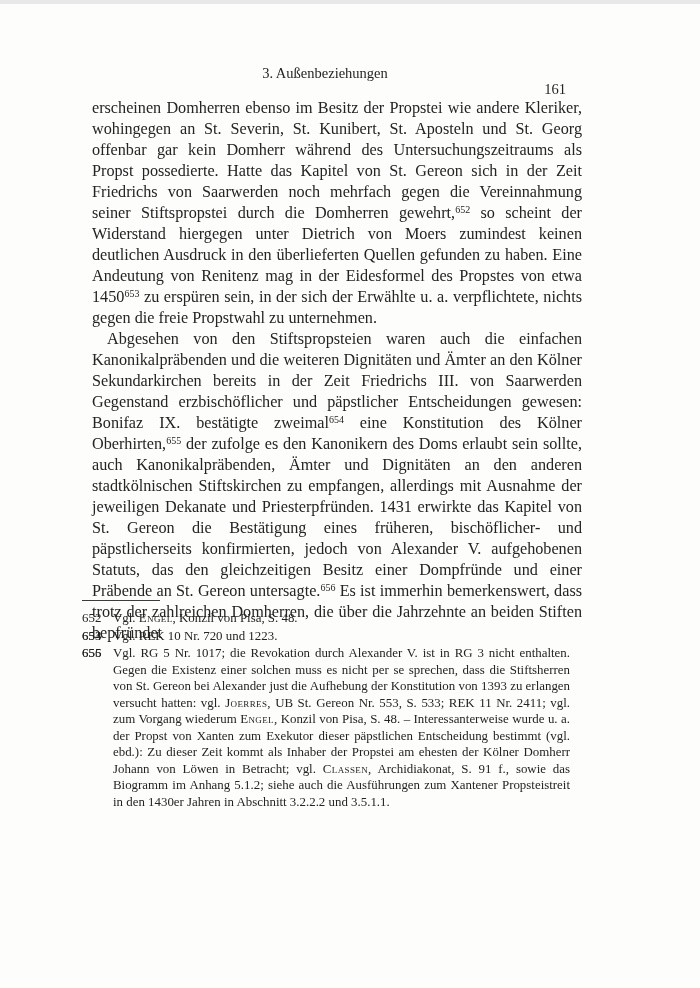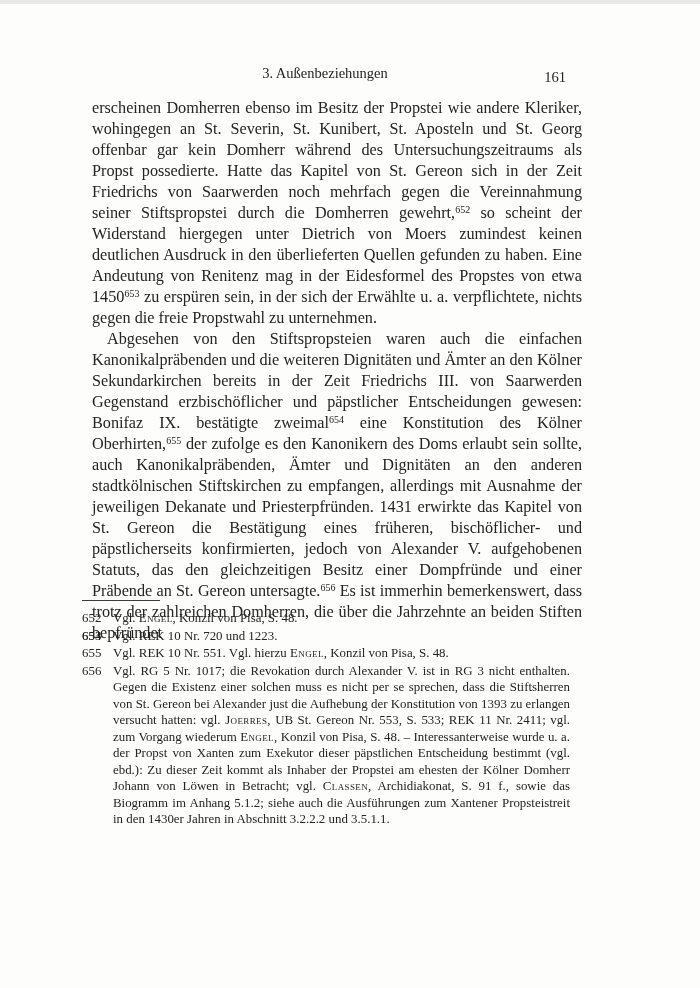--- a/index.html
+++ b/index.html
@@ -22,21 +22,21 @@
     top: 61px;
     left: 80px;
     width: 490px;
     font-size: 14.5px;
     line-height: 17px;
     text-align: center;
   }
   .folio {
     position: absolute;
     right: 4px;
-    top: 4px;
+    top: 16px;
   }
   .body-text {
     position: absolute;
     top: 94px;
     left: 92px;
     width: 490px;
     font-size: 16.2px;
     line-height: 21px;
     text-align: justify;
     hyphens: manual;
@@ -107,21 +107,20 @@
       <span class="fn-num">653</span>
     </div>
 
     <div class="fn">
       <span class="fn-num">654</span>
       <span><span>Vgl. REK 10 Nr. 720 und 1223.</span></span>
     </div>
 
     <div class="fn">
       <span class="fn-num">655</span>
-      <span><span>Vgl. REK 10 Nr. 551. Vgl. hierzu </span><span class="sc">Engel</span><span>, Konzil von Pisa, S. 48.</span></span>
     </div>
 
     <div class="fn">
       <span class="fn-num">656</span>
       <span><span>Vgl. RG 5 Nr. 1017; die Revokation durch Alexander V. ist in RG 3 nicht enthalten. Gegen die Existenz einer solchen muss es nicht per se sprechen, dass die Stiftsher­ren von St. Gereon bei Alexander just die Aufhebung der Konstitution von 1393 zu erlangen versucht hatten: vgl. </span><span class="sc">Joerres</span><span>, UB St. Gereon Nr. 553, S. 533; REK 11 Nr. 2411; vgl. zum Vorgang wiederum </span><span class="sc">Engel</span><span>, Konzil von Pisa, S. 48. – Interes­santerweise wurde u. a. der Propst von Xanten zum Exekutor dieser päpstlichen Entscheidung bestimmt (vgl. ebd.): Zu dieser Zeit kommt als Inhaber der Propstei am ehesten der Kölner Domherr Johann von Löwen in Betracht; vgl. </span><span class="sc">Classen</span><span>, Archidiakonat, S. 91 f., sowie das Biogramm im Anhang 5.1.2; siehe auch die Aus­führungen zum Xantener Propsteistreit in den 1430er Jahren in Abschnitt 3.2.2.2 und 3.5.1.1.</span></span>
     </div>
   </div>
 
 </div>
 

